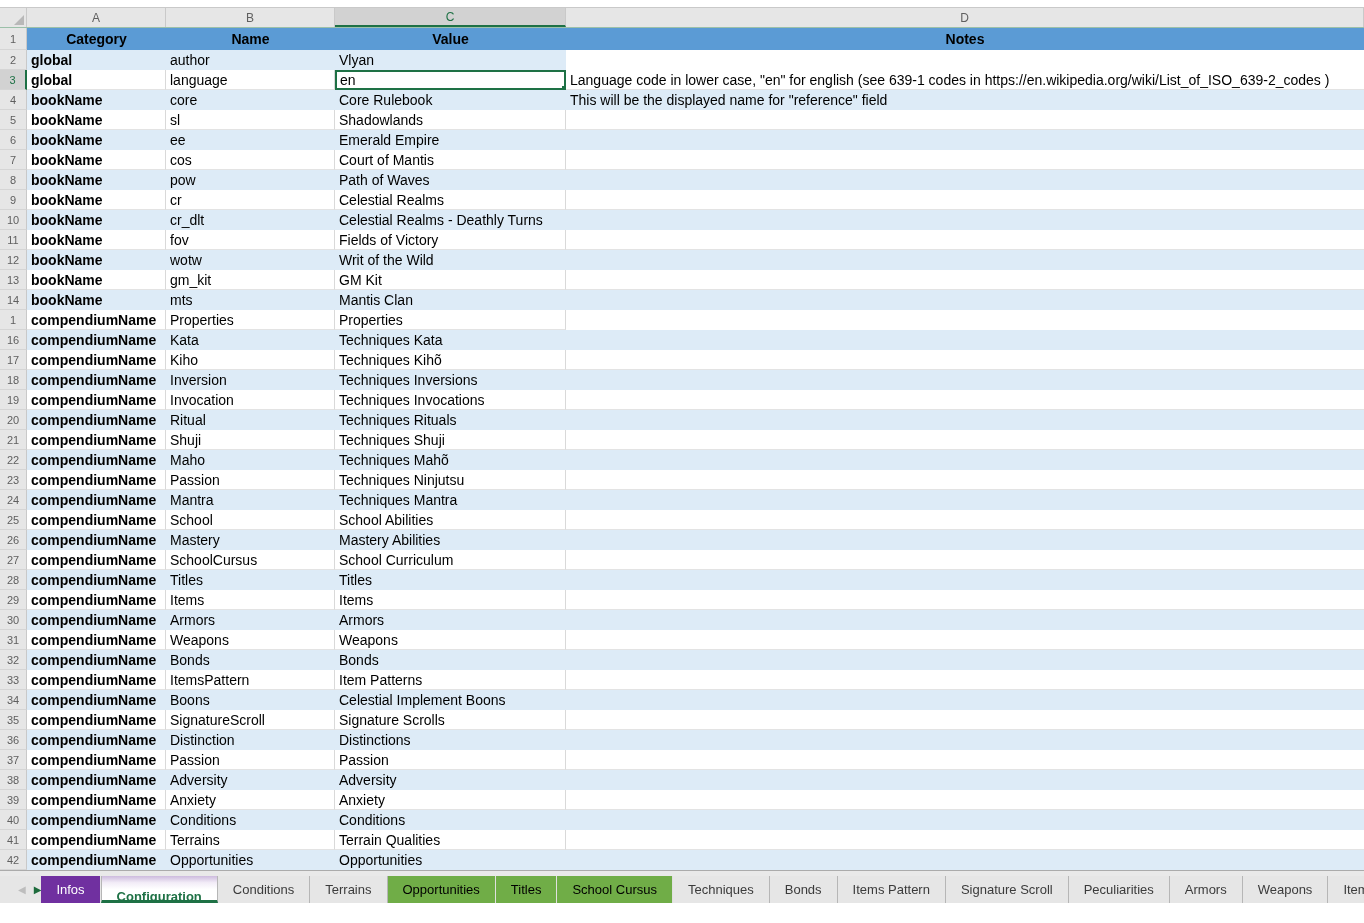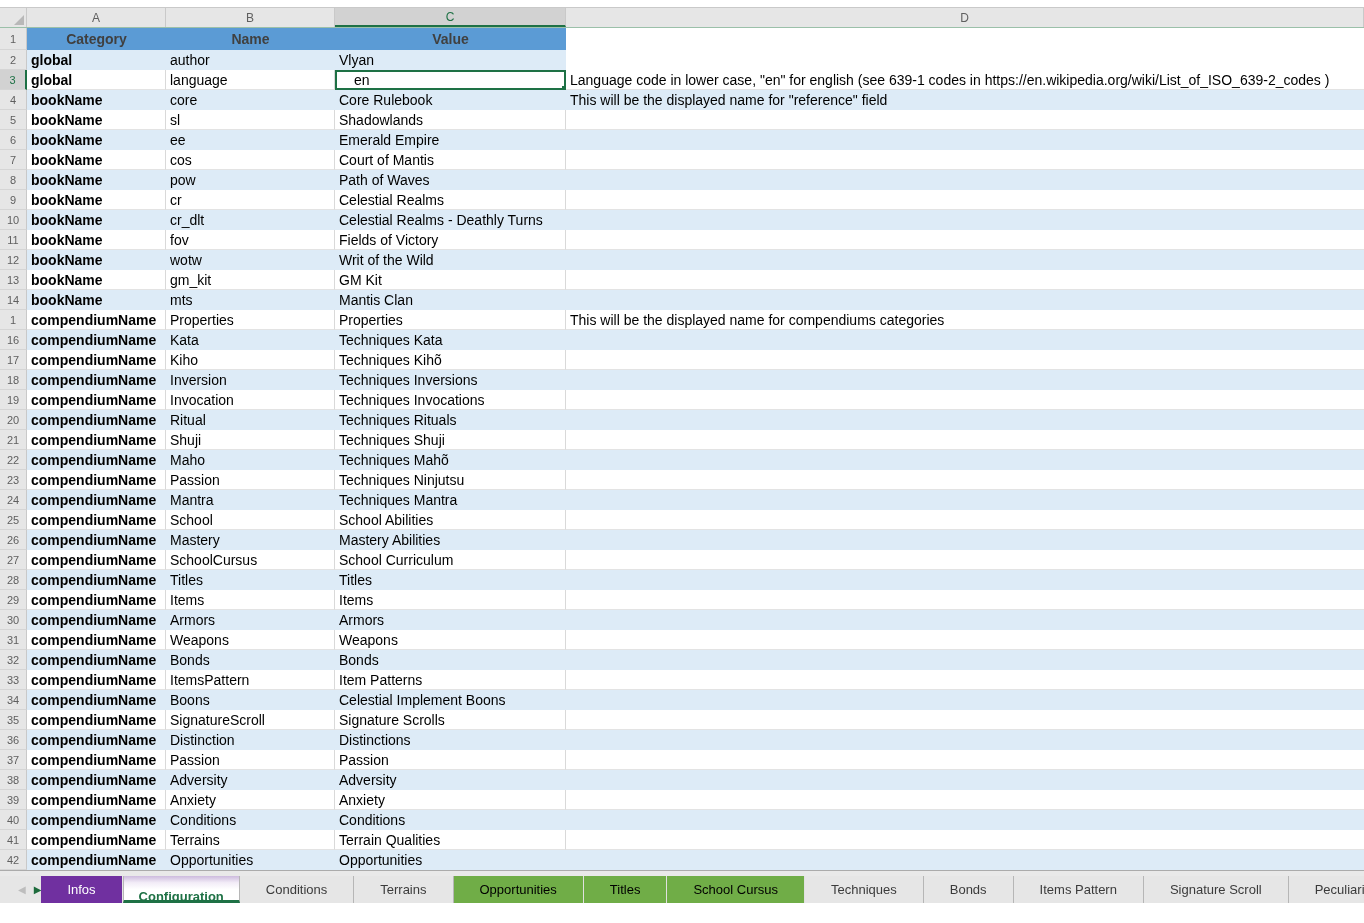--- a/index.html
+++ b/index.html
@@ -19,40 +19,40 @@
   .col-letter.sel { background:#D2D2D2; color:#1E7145; border-bottom:2px solid #1E7145; }
 
   
   .row { display:flex; height:20px; }
   .row.hdr { height:22px; }
   .rn { width:27px; background:#E6E6E6; border-right:1px solid #C9C9C9; border-bottom:1px solid #D5D5D5;
         display:flex; align-items:center; justify-content:center; font-size:11px; color:#5F5F5F; }
   .cell { font-size:14px; color:#000; padding:0 0 0 4px; white-space:nowrap; overflow:hidden;
         display:flex; align-items:center; }
   .cA { width:139px;font-weight:bold; } .cB { width:169px; } .cC { width:231px; } .cD { flex:1; }
-  .hdr .hc { background:#5B9BD5; font-weight:bold; font-size:14px; color:#404040;
+  .hdr .hc { background:#5B9BD5; font-weight:bold; font-size:14px; color:#000000;
         justify-content:center; padding:0; display:flex; align-items:center; }
   .hdr .rn { font-size:11px; }
   .row.white .cell { background:#fff; border-right:1px solid #D9D9D9; border-bottom:1px solid #E3E3E3; }
   .row.white .cD { border-right:none; }
   .row.band .cell { background:#DDEBF7; border-right:1px solid #DDEBF7; border-bottom:1px solid #DDEBF7; }
-  .sel-cell { position:relative; background:#fff !important; border:2px solid #1E7145 !important; padding-left:17px; z-index:3; }
+  .sel-cell { position:relative; background:#fff !important; border:2px solid #1E7145 !important; padding-left:3px; z-index:3; }
   .sel-cell::after { content:""; position:absolute; right:-4px; bottom:-4px; width:5px; height:5px;
         background:#1E7145; border:1px solid #fff; z-index:4; }
   .sel-row .rn { background:#D2D2D2; color:#1E7145; border-right:2px solid #1E7145; }
 
   
   .tab-divider { height:6px; background:#E9E9E9; border-top:1px solid #ABABAB; }
   .tabbar { height:27px; background:#E6E6E6; display:flex; align-items:stretch; white-space:nowrap; overflow:hidden; }
   .nav-arrow { display:flex; align-items:center; justify-content:center; width:22px; font-size:10px; cursor:default; }
   .nav-prev { margin-left:18px; color:#BDBDBD; }
   .nav-next { margin-left:8px; color:#1E6B3C; }
   .nav-space { width:38px; }
   .tabsep { width:1px; background:#ABABAB; margin:4px 0; }
-  .tab { display:flex; align-items:center; padding:0 26px; font-size:13px; color:#3B3B3B;
+  .tab { display:flex; align-items:center; padding:0 15px; font-size:13px; color:#3B3B3B;
         border-right:1px solid #B6B6B6; cursor:default; }
   .tab--purple { background:#7030A0; color:#FFFFFF; border-right:1px solid #E6E6E6; }
   .tab--green  { background:#70AD47; color:#000000; border-right:1px solid #E0E0E0; }
   .tab--active { background:linear-gradient(180deg,#8E66AE 0%,#C9B6DB 12%,#F2ECF7 38%,#FFFFFF 62%);
         color:#1E7145; font-weight:bold; text-decoration:underline;
         border-left:1px solid #B6B6B6; border-right:1px solid #B6B6B6;
         border-bottom:3px solid #1E7145; margin-top:-4px; padding:20px 15px 0 15px; z-index:2; }
 </style>
 </head>
 <body>
@@ -66,20 +66,21 @@
   <div class="ch wC col-letter sel">C</div>
   <div class="ch wD col-letter">D</div>
 </div>
 
 <div>
   <div class="row hdr">
     <div class="rn">1</div>
     <div class="cA hc">Category</div>
     <div class="cB hc">Name</div>
     <div class="cC hc">Value</div>
+    <div class="cD hc">Notes</div>
   </div>
   <div>
       <div class="row band">
     <div class="rn">2</div>
     <div class="cA cell">global</div>
     <div class="cB cell">author</div>
     <div class="cC cell">Vlyan</div>
   </div>
       <div class="row white sel-row">
     <div class="rn">3</div>
@@ -163,21 +164,20 @@
     <div class="cA cell">bookName</div>
     <div class="cB cell">mts</div>
     <div class="cC cell">Mantis Clan</div>
     <div class="cD cell"></div>
   </div>
       <div class="row white">
     <div class="rn">1</div>
     <div class="cA cell">compendiumName</div>
     <div class="cB cell">Properties</div>
     <div class="cC cell">Properties</div>
-    <div class="cD cell">This will be the displayed name for compendiums categories</div>
   </div>
       <div class="row band">
     <div class="rn">16</div>
     <div class="cA cell">compendiumName</div>
     <div class="cB cell">Kata</div>
     <div class="cC cell">Techniques Kata</div>
     <div class="cD cell"></div>
   </div>
       <div class="row white">
     <div class="rn">17</div>

